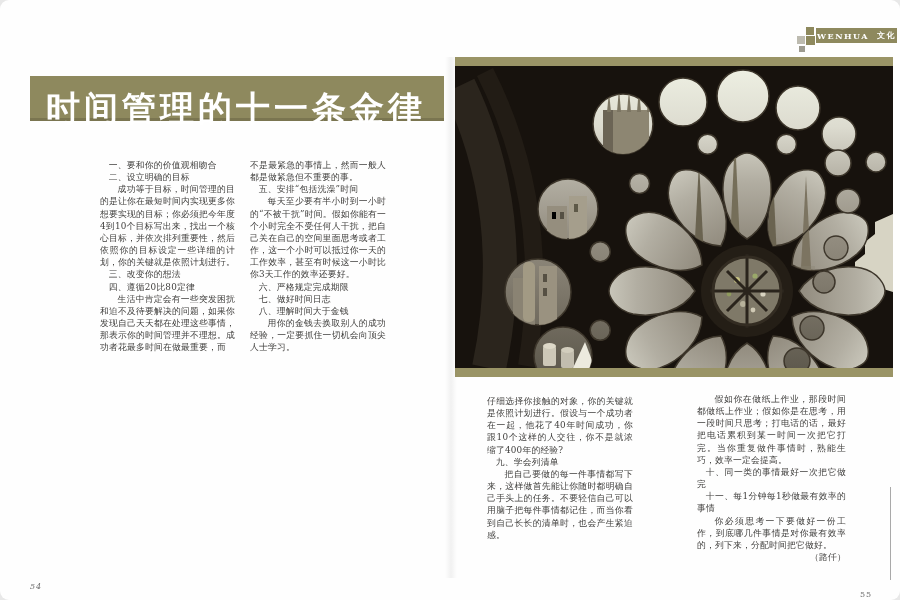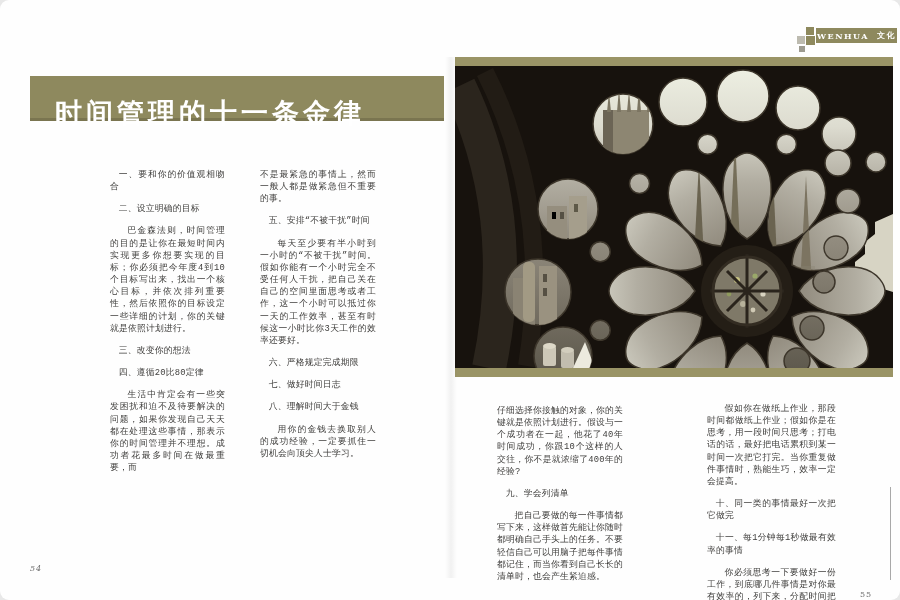--- a/index.html
+++ b/index.html
@@ -13,46 +13,46 @@
     background:#8E895E; color:#fff; display:flex; align-items:center; justify-content:center;
     font-size:8px; font-weight:bold; letter-spacing:1.5px; white-space:nowrap;
   }
   .hdr-sq{position:absolute;}
   
   .title-bar{
     position:absolute; left:30px; top:76px; width:414px; height:42px;
     background:#8E895E; border-bottom:3px solid #7A7550;
   }
   .title-bar h1{
-    margin:12px; padding:7px 0 0 13px; font-size:27px; font-weight:bold;
+    margin:3px; padding:7px 0 0 13px; font-size:34px; font-weight:bold;
     color:#fff; letter-spacing:4px; font-family:"DejaVu Serif","Liberation Serif",serif;
   }
   
   .col{
     position:absolute; color:#3F3E3C; font-size:8.8px; line-height:12.15px;
     letter-spacing:0.2px; text-align:justify;
   }
   .col-l1{left:100px; top:159px; width:135px;}
   .col-l2{left:250px; top:159px; width:136px;}
   .col-r1{left:487px; top:395px; width:146px;}
   .col-r2{left:697px; top:393px; width:149px;}
-  .para{margin:10px;font-family:Liberation Mono, monospace;}
+  .para{margin:0;}
   .heading{text-indent:1em;}
   .body{text-indent:2em;}
   .body-cont{text-indent:0;}
   .attr{float:right;}
   
   .photo-band{position:absolute; left:455px; width:438px; height:9px; background:#9A9466;}
   .band-top{top:57px;}
   .band-bottom{top:368px;}
   .photo{position:absolute; left:455px; top:66px; width:438px; height:302px; background:#17120D;}
   .photo svg{display:block;}
   
   .page-num{position:absolute; font-size:8px; color:#6d6d6d; letter-spacing:1px;}
-  .pn-left{left:30px; top:564px;font-style:italic;}
+  .pn-left{left:30px; top:582px;font-style:italic;}
   .pn-right{left:860px; top:558px;margin-top:32px;}
   .right-rule{position:absolute; left:890px; top:487px; width:1px; height:93px; background:#a9a9a9;}
   .gutter{position:absolute; left:445px; top:57px; width:12px; height:521px;
     background:linear-gradient(to right, rgba(0,0,0,0), rgba(0,0,0,0.05), rgba(0,0,0,0));}
 </style>
 </head>
 <body>
 
 <div class="spread">
 
@@ -66,28 +66,28 @@
     <span>文化</span>
   </div>
 
   <div class="title-bar">
     <h1>时间管理的十一条金律</h1>
   </div>
 
   <div class="col col-l1">
       <p class="para heading">一、要和你的价值观相吻合</p>
       <p class="para heading">二、设立明确的目标</p>
-      <p class="para body">巴金森法则，时间管理的目的是让你在最短时间内实现更多你想要实现的目标；你必须把今年度4到10个目标写出来，找出一个核心目标，并依次排列重要性，然后依照你的目标设定一些详细的计划，你的关键就是依照计划进行。</p>
+      <p class="para body">成功等于目标，时间管理的目的是让你在最短时间内实现更多你想要实现的目标；你必须把今年度4到10个目标写出来，找出一个核心目标，并依次排列重要性，然后依照你的目标设定一些详细的计划，你的关键就是依照计划进行。</p>
       <p class="para heading">三、改变你的想法</p>
       <p class="para heading">四、遵循20比80定律</p>
       <p class="para body">生活中肯定会有一些突发困扰和迫不及待要解决的问题，如果你发现自己天天都在处理这些事情，那表示你的时间管理并不理想。成功者花最多时间在做最重要，而</p>
     </div>
   <div class="col col-l2">
       <p class="para body-cont">不是最紧急的事情上，然而一般人都是做紧急但不重要的事。</p>
-      <p class="para heading">五、安排“不被干扰”时间</p>
+      <p class="para heading">五、安排“包括洗澡”时间</p>
       <p class="para body">每天至少要有半小时到一小时的“不被干扰”时间。假如你能有一个小时完全不受任何人干扰，把自己关在自己的空间里面思考或者工作，这一个小时可以抵过你一天的工作效率，甚至有时候这一小时比你3天工作的效率还要好。</p>
       <p class="para heading">六、严格规定完成期限</p>
       <p class="para heading">七、做好时间日志</p>
       <p class="para heading">八、理解时间大于金钱</p>
       <p class="para body">用你的金钱去换取别人的成功经验，一定要抓住一切机会向顶尖人士学习。</p>
     </div>
 
   <div class="photo-band band-top"></div>
   <div class="photo">
     <svg width="438" height="302" viewBox="0 0 438 302" xmlns="http://www.w3.org/2000/svg">

